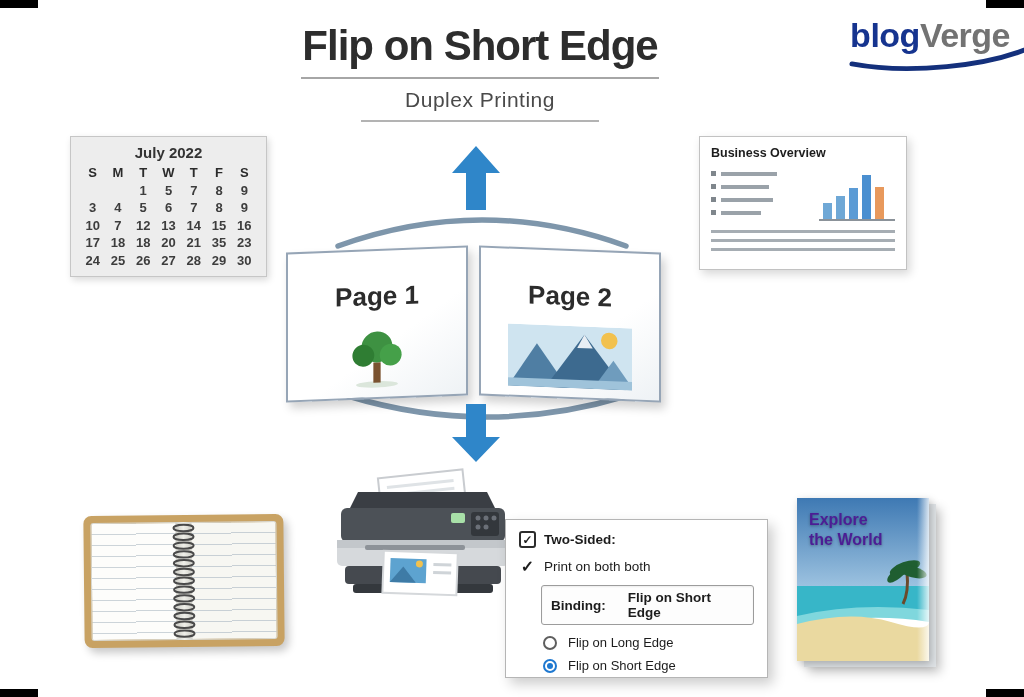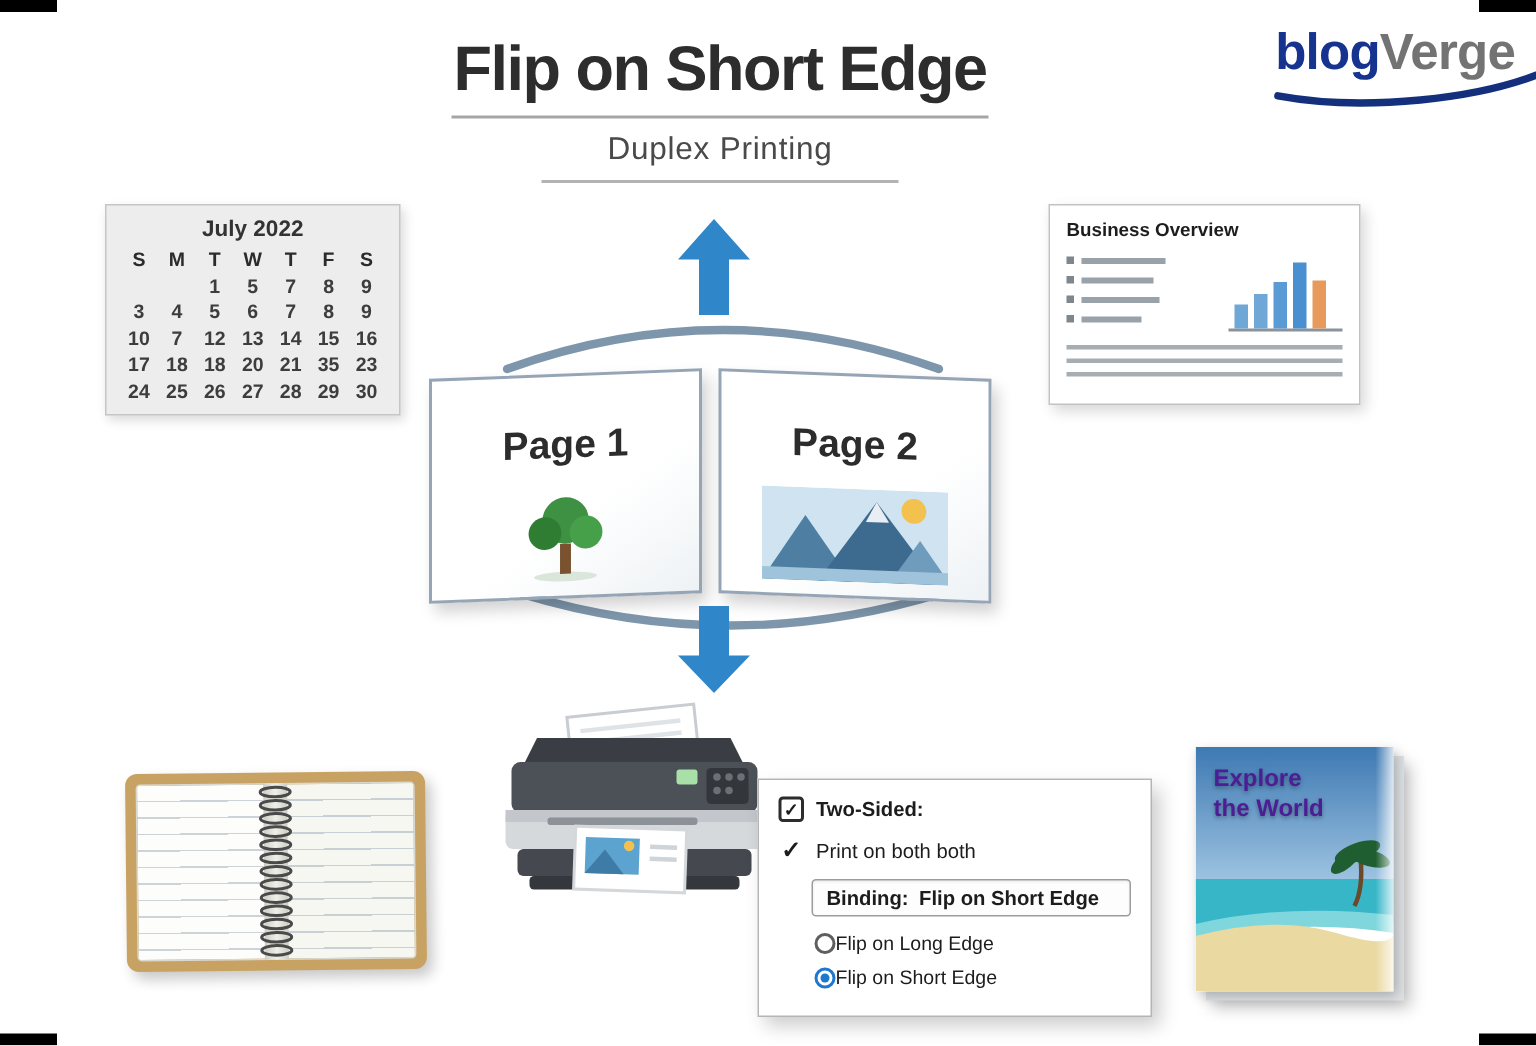--- a/index.html
+++ b/index.html
@@ -58,24 +58,24 @@
   
   .dialog{position:absolute;left:505px;top:519px;width:263px;height:159px;background:#fff;
     border:1px solid #b5b5b5;box-shadow:5px 6px 12px rgba(0,0,0,.2);padding:11px 13px;z-index:6;
     font-size:13.5px;color:#1c1c1c}
   .dlg-row{display:flex;align-items:center;gap:8px;margin-bottom:9px}
   .dlg-strong{font-weight:700}
   .checkbox{width:17px;height:17px;border:2px solid #2c2c2c;border-radius:3px;display:flex;
     align-items:center;justify-content:center;font-size:12px;font-weight:700;background:#fff;color:#1c1c1c}
   .checkmark{font-size:16px;font-weight:700;width:17px;text-align:center}
   .binding-field{margin:0 0 10px 22px;border:1px solid #9c9c9c;border-radius:3px;background:#fdfdfd;
-    padding:4px 9px;display:flex;gap:7px;align-items:center;box-shadow:inset 0 1px 2px rgba(0,0,0,.07)}
+    padding:4px 9px;display:flex;gap:22px;align-items:center;box-shadow:inset 0 1px 2px rgba(0,0,0,.07)}
   .binding-value{font-weight:700}
   .options{margin-left:24px}
-  .radio-row{display:flex;align-items:center;gap:0;margin-bottom:8px;font-size:13px}
+  .radio-row{display:flex;align-items:center;gap:11px;margin-bottom:8px;font-size:13px}
   .radio{width:14px;height:14px;border-radius:50%;border:2px solid #5e5e5e;position:relative;background:#fff;flex:0 0 auto}
   .radio.selected{border-color:#1e78d0}
   .radio.selected::after{content:"";position:absolute;inset:2px;border-radius:50%;background:#1e78d0}
 
   
   .brochure{position:absolute;left:797px;top:498px;width:132px;height:163px;z-index:3}
   .brochure-back{position:absolute;right:-7px;top:6px;width:100%;height:100%;background:#dfe3e6;
     box-shadow:4px 5px 10px rgba(0,0,0,.25)}
   .brochure-front{position:absolute;inset:0;overflow:hidden;background:#fff;box-shadow:2px 3px 8px rgba(0,0,0,.25)}
   .brochure-title{position:absolute;top:12px;left:12px;color:#4c1d95;font-size:16px;font-weight:700;

